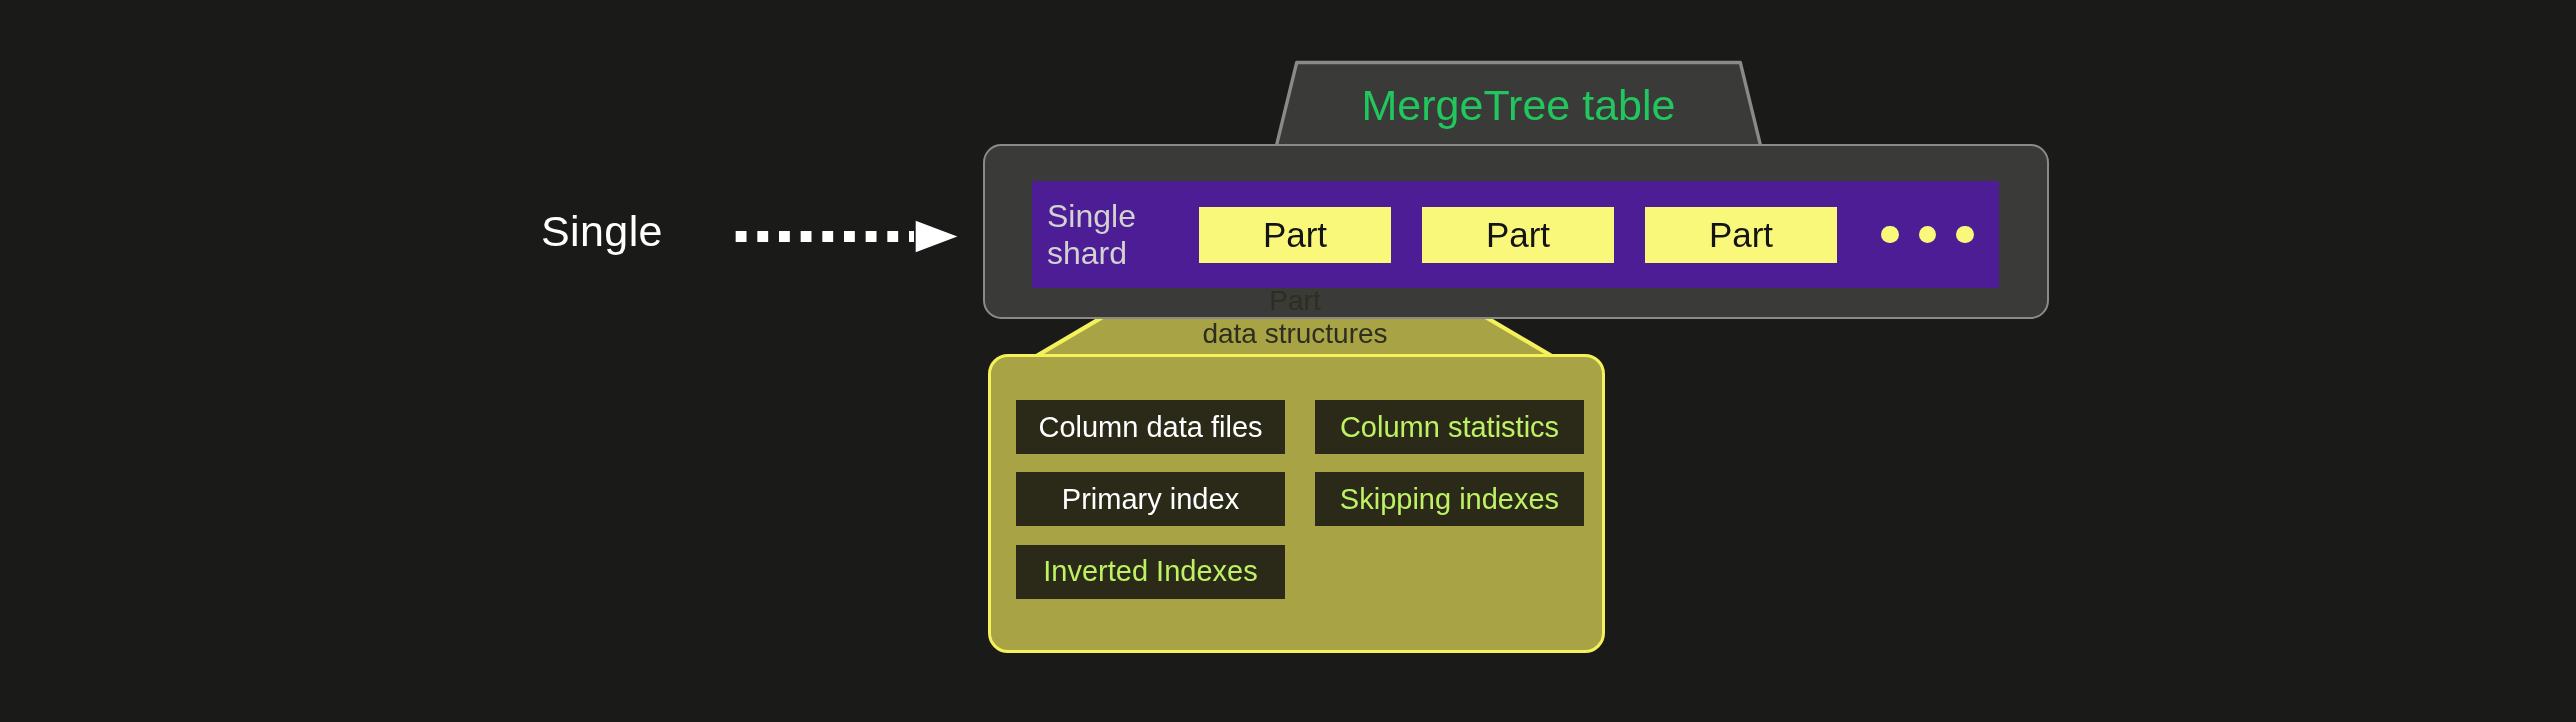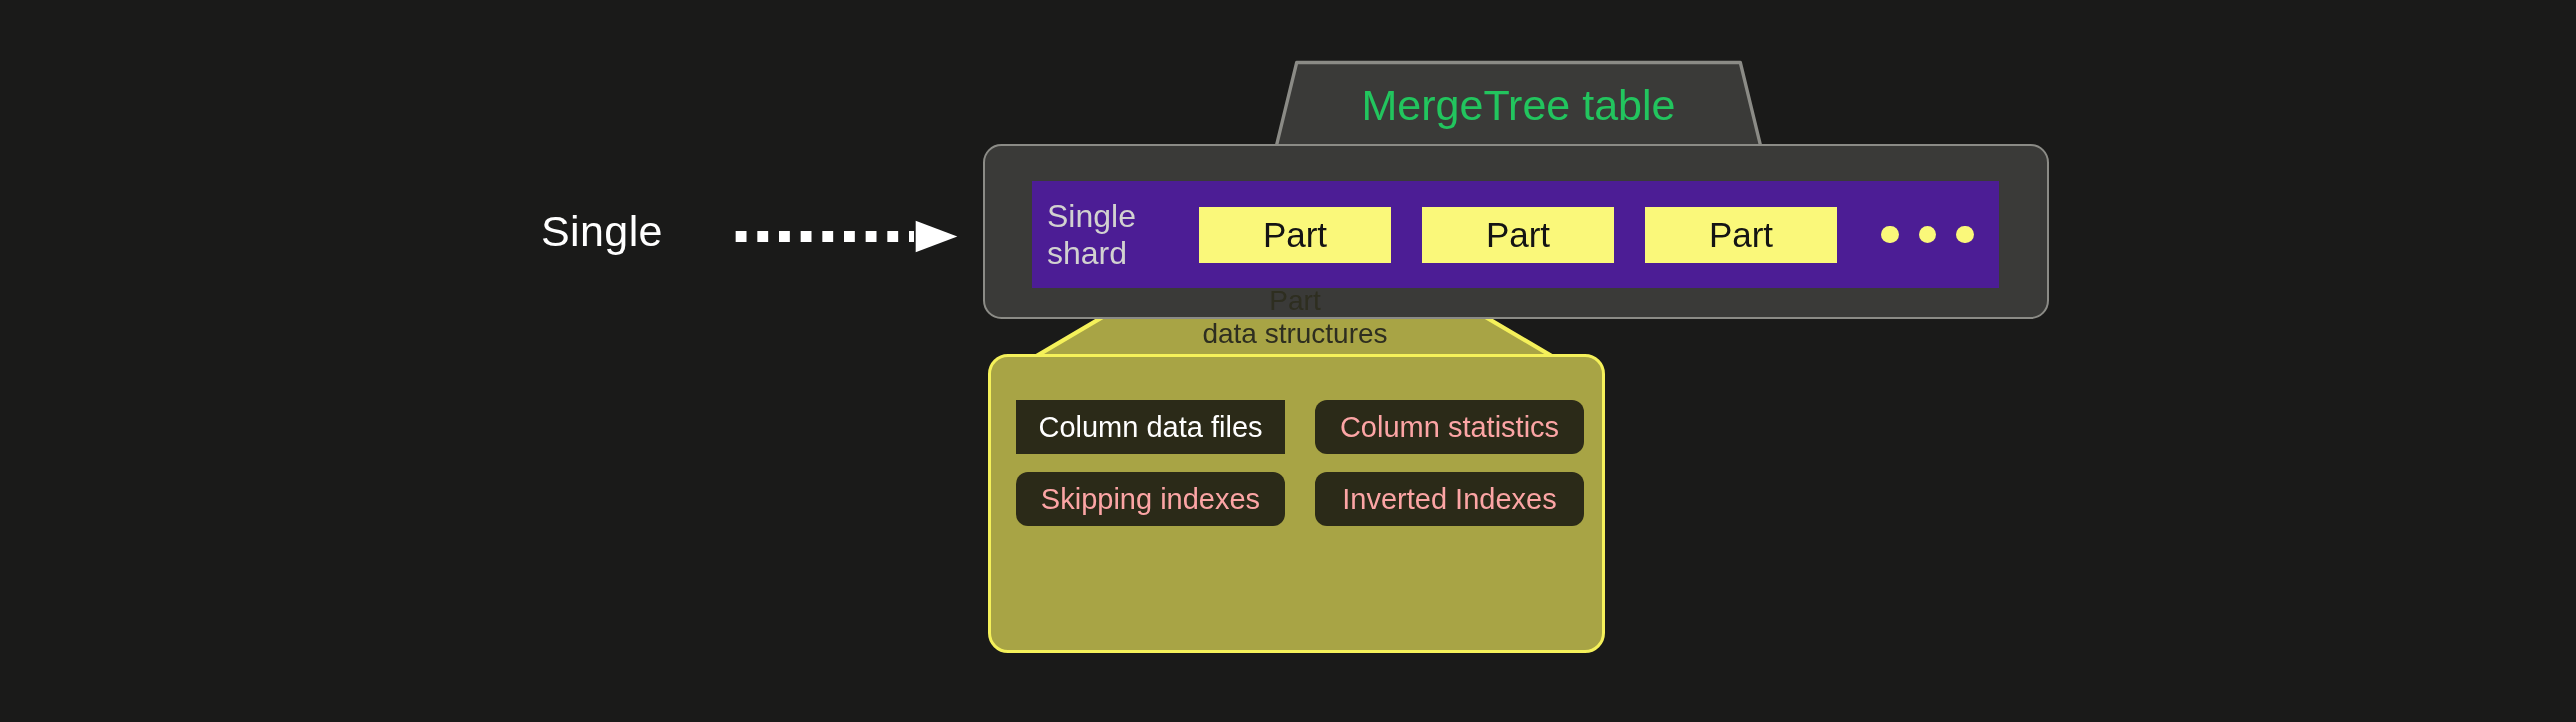--- a/index.html
+++ b/index.html
@@ -177,21 +177,21 @@
   .ds-cell {
     height: 54px;
     background: #2b2a18;
     display: flex;
     align-items: center;
     justify-content: center;
     font-size: 29px;
     white-space: nowrap;
   }
   .ds-cell.active { color: #ffffff; }
-  .ds-cell.inactive { color: #fca5a5; border-radius: 12px; }
+  .ds-cell.inactive { color: #bef264; }
 </style>
 </head>
 <body>
 
 <div class="stage">
 
   <div class="inserts-label">Single</div>
 
   <svg class="inserts-arrow" viewBox="0 0 270 42">
     <line x1="2" y1="21" x2="216" y2="21" stroke="#ffffff" stroke-width="13" stroke-dasharray="13 13" stroke-linecap="butt"></line>
@@ -225,19 +225,20 @@
         <span></span>
         <span></span>
       </div>
     </div>
   </div>
 
   <div class="ds-panel">
     <div class="ds-grid">
       <div class="ds-cell active">Column data files</div>
       <div class="ds-cell inactive">Column statistics</div>
+      <div class="ds-cell active">Primary index</div>
       <div class="ds-cell inactive">Skipping indexes</div>
       <div class="ds-cell inactive">Inverted Indexes</div>
     </div>
   </div>
 
 </div>
 
 
 </body></html>

